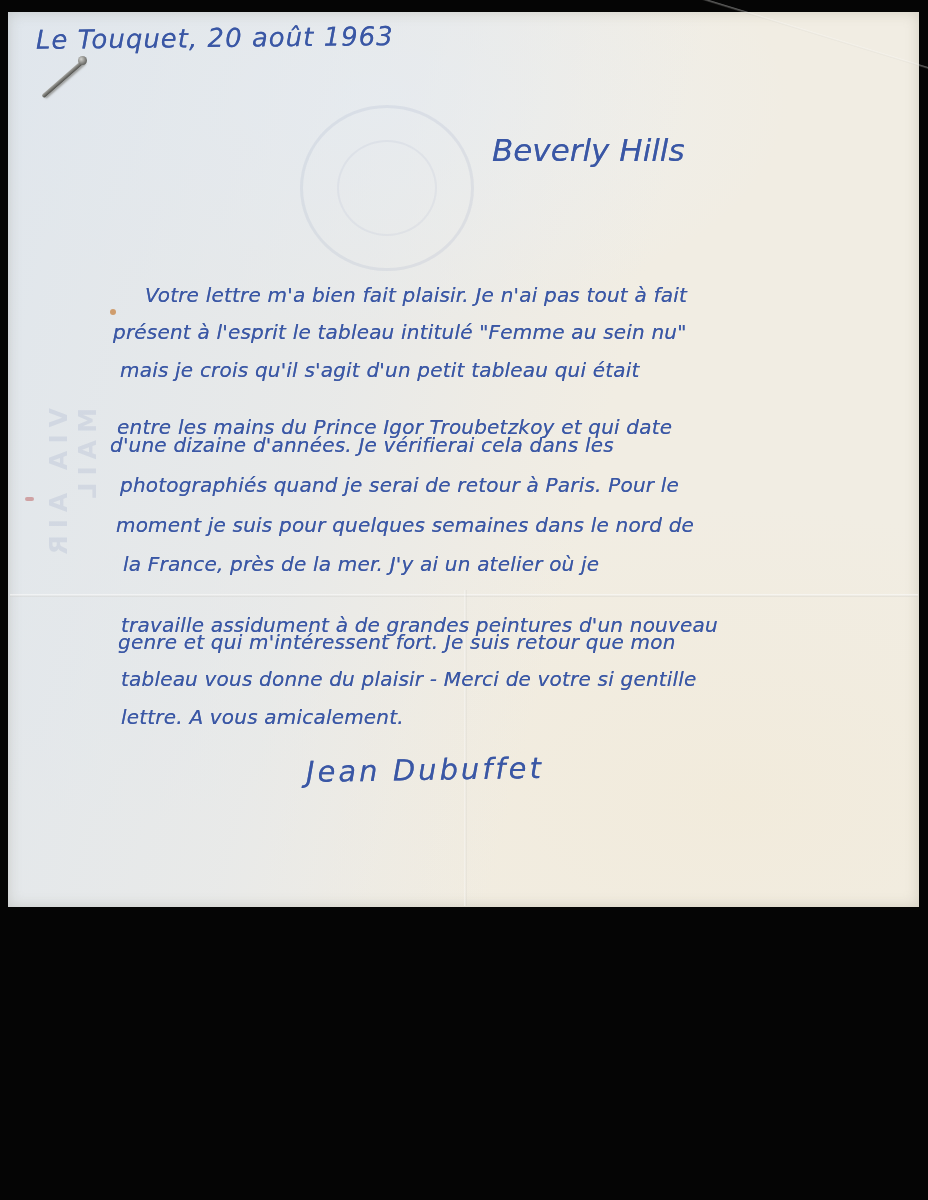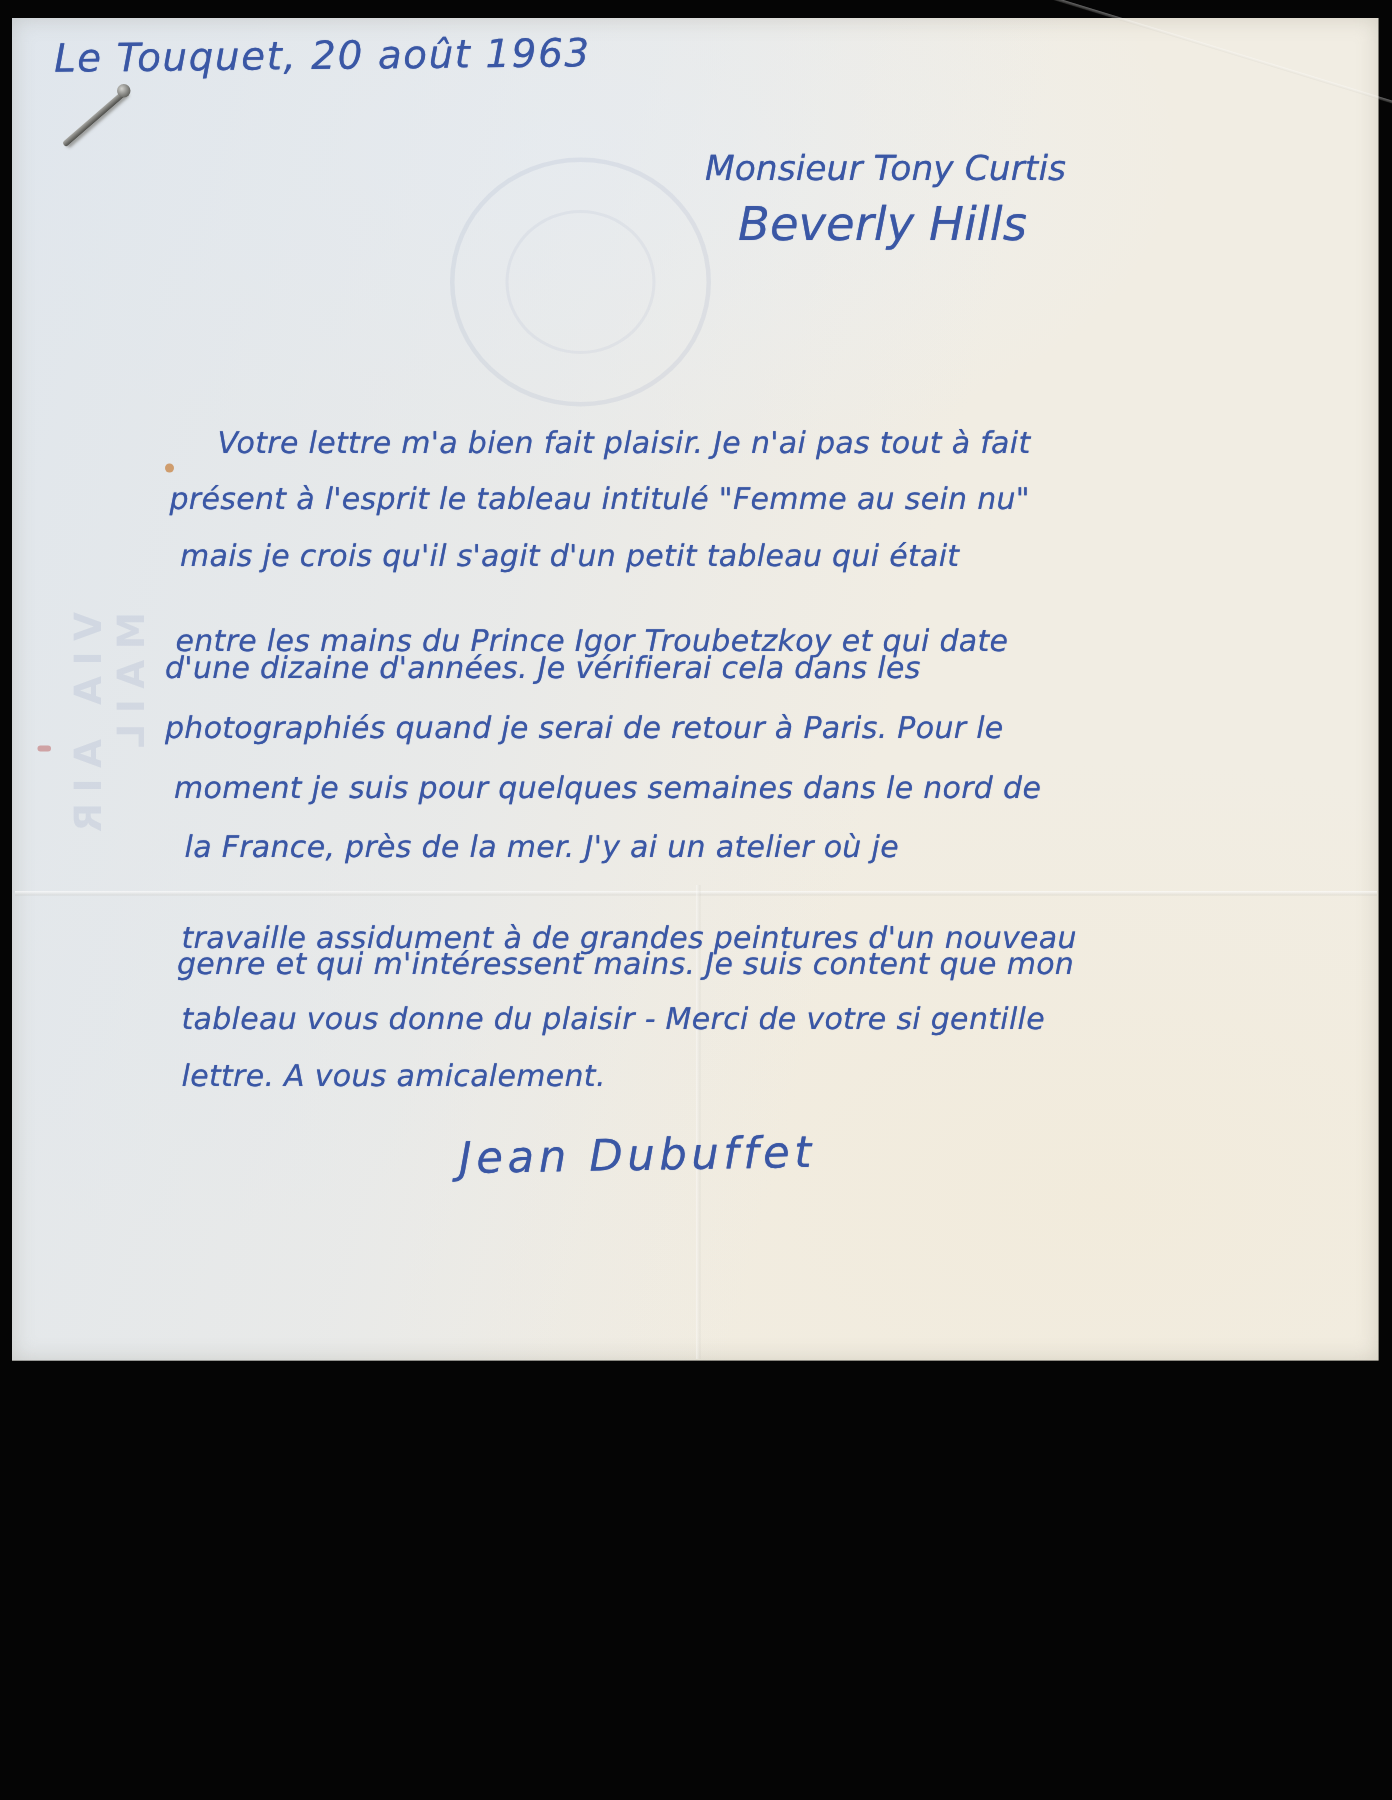--- a/index.html
+++ b/index.html
@@ -120,34 +120,33 @@
   </div>
   <div class="airmail-ghost">VIA AIR MAIL</div>
   <div class="fleck-orange"></div>
   <div class="fleck-red"></div>
 
   <div class="staple-bar"></div>
   <div class="staple-head"></div>
 
   <div class="ink dateline">Le Touquet, 20 août 1963</div>
 
-  <div class="ink addr1">Monsieur Tony Curtis</div>
   <div class="ink addr2">Beverly Hills</div>
 
 
   <div>
     <div class="ink body-line" style="left:145px; top:284px;">Votre lettre m'a bien fait plaisir. Je n'ai pas tout à fait</div>
     <div class="ink body-line" style="left:113px; top:321px;">présent à l'esprit le tableau intitulé "Femme au sein nu"</div>
     <div class="ink body-line" style="left:120px; top:359px;">mais je crois qu'il s'agit d'un petit tableau qui était</div>
     <div class="ink body-line" style="left:117px; top:396px;margin-top:20px;">entre les mains du Prince Igor Troubetzkoy et qui date</div>
     <div class="ink body-line" style="left:110px; top:434px;">d'une dizaine d'années. Je vérifierai cela dans les</div>
-    <div class="ink body-line" style="left:110px; top:474px;">photographiés quand je serai de retour à Paris. Pour le</div>
+    <div class="ink body-line" style="left:120px; top:474px;">photographiés quand je serai de retour à Paris. Pour le</div>
     <div class="ink body-line" style="left:116px; top:514px;">moment je suis pour quelques semaines dans le nord de</div>
     <div class="ink body-line" style="left:123px; top:553px;">la France, près de la mer. J'y ai un atelier où je</div>
     <div class="ink body-line" style="left:121px; top:593px;margin-top:21px;">travaille assidument à de grandes peintures d'un nouveau</div>
-    <div class="ink body-line" style="left:118px; top:631px;">genre et qui m'intéressent mains. Je suis content que mon</div>
+    <div class="ink body-line" style="left:118px; top:631px;">genre et qui m'intéressent fort. Je suis retour que mon</div>
     <div class="ink body-line" style="left:121px; top:668px;">tableau vous donne du plaisir - Merci de votre si gentille</div>
     <div class="ink body-line" style="left:121px; top:706px;">lettre. A vous amicalement.</div>
   </div>
 
   <div class="ink signature">Jean Dubuffet</div>
 
 </div>
 
 </body></html>

